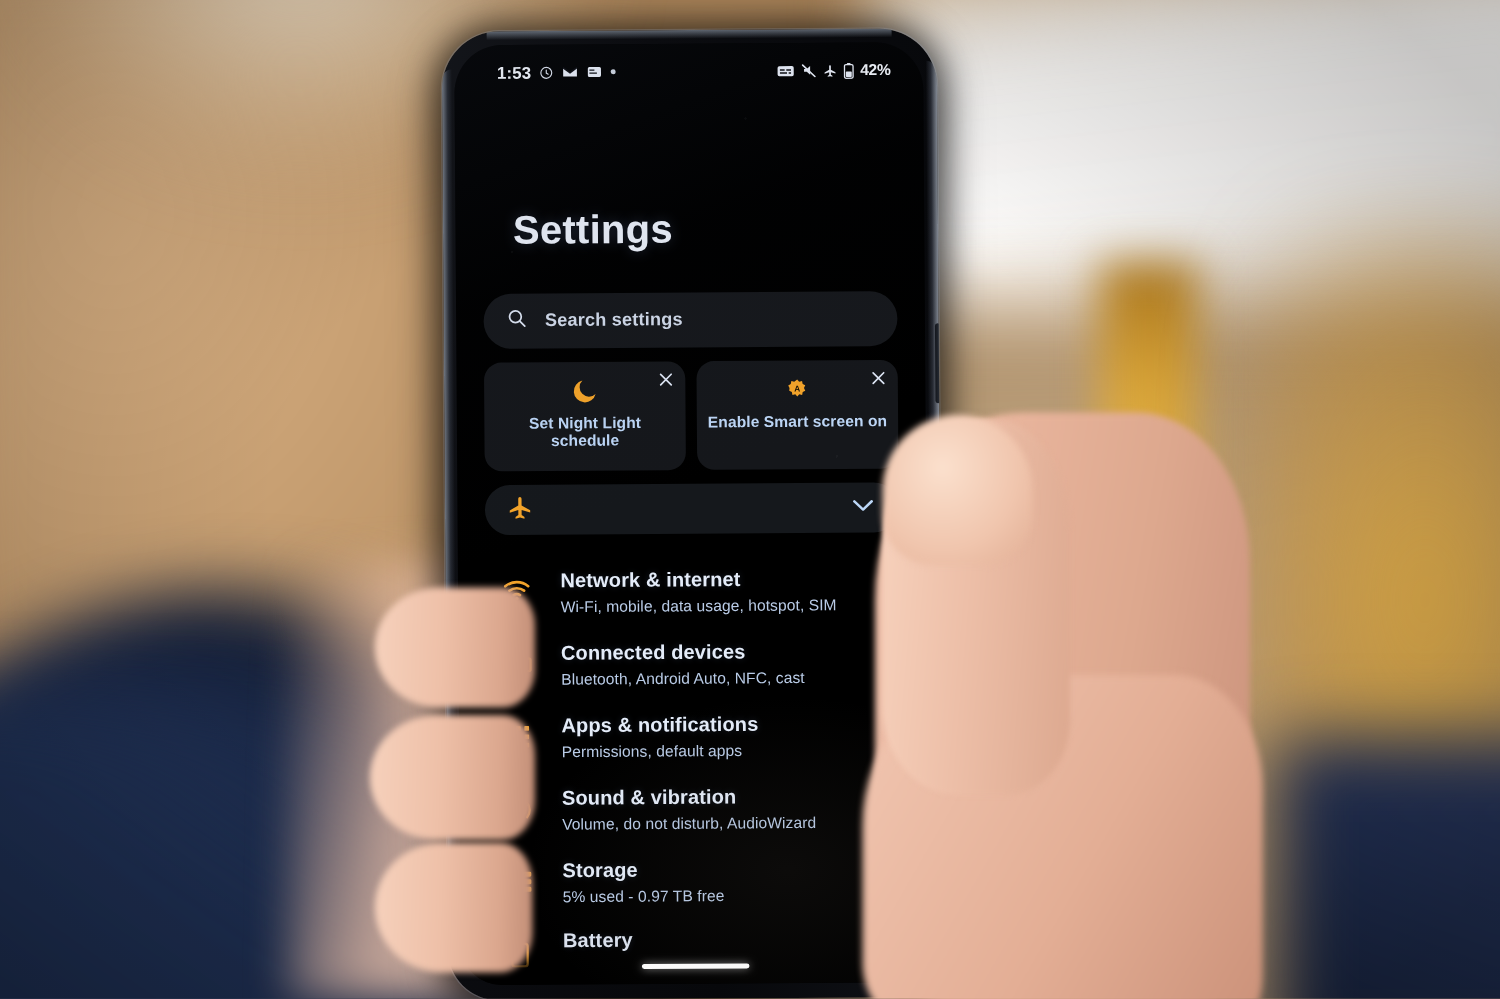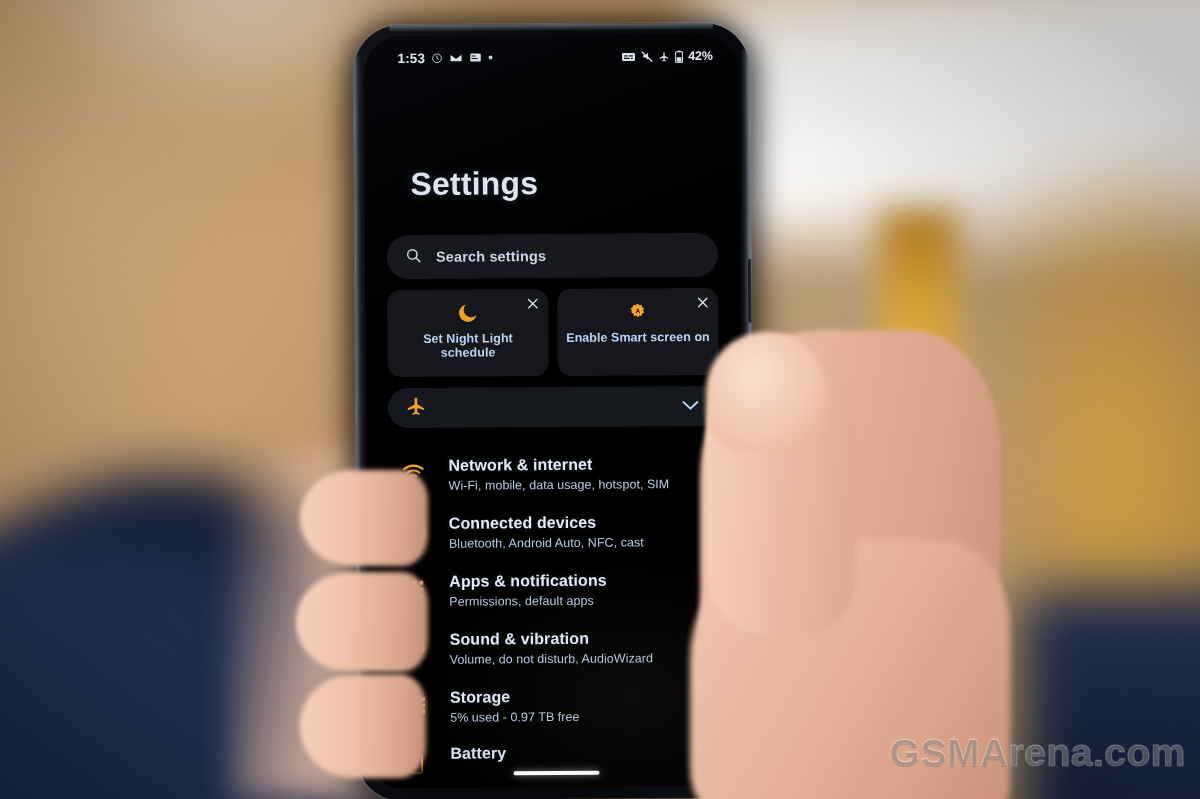--- a/index.html
+++ b/index.html
@@ -644,15 +644,14 @@
   </div>
 
   <div class="hand palm"></div>
   <div class="hand palm-lower"></div>
   <div class="hand thumb"></div>
   <div class="hand thumb-tip"></div>
   <div class="hand finger finger-1"></div>
   <div class="hand finger finger-2"></div>
   <div class="hand finger finger-3"></div>
 
-  <div class="watermark">GSMArena.com</div>
 
 </div>
 
 </body></html>

